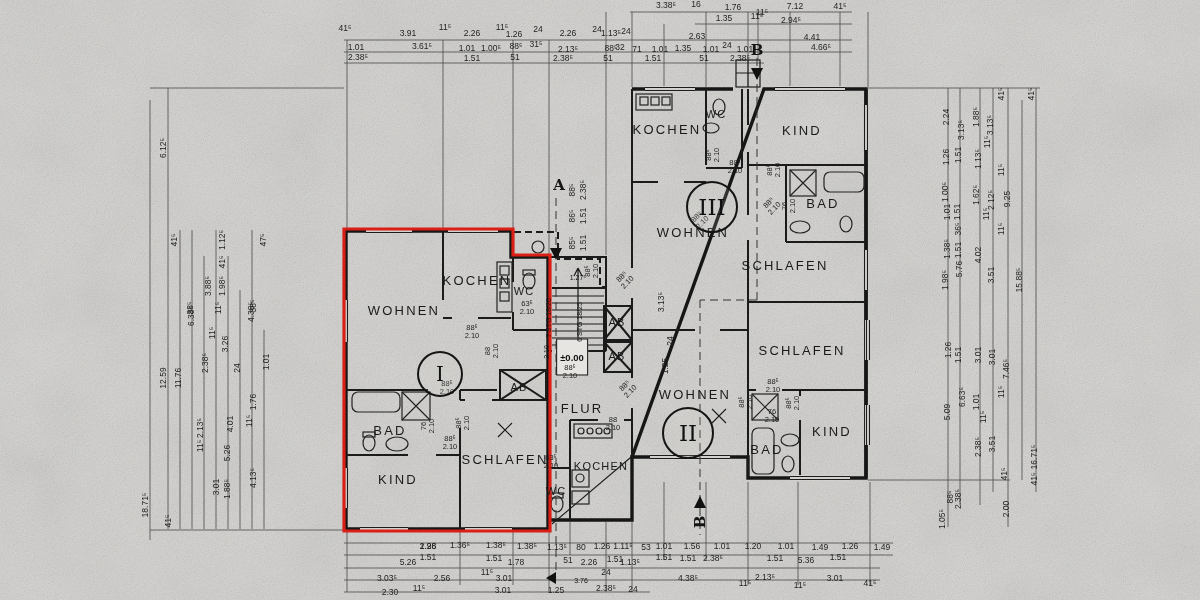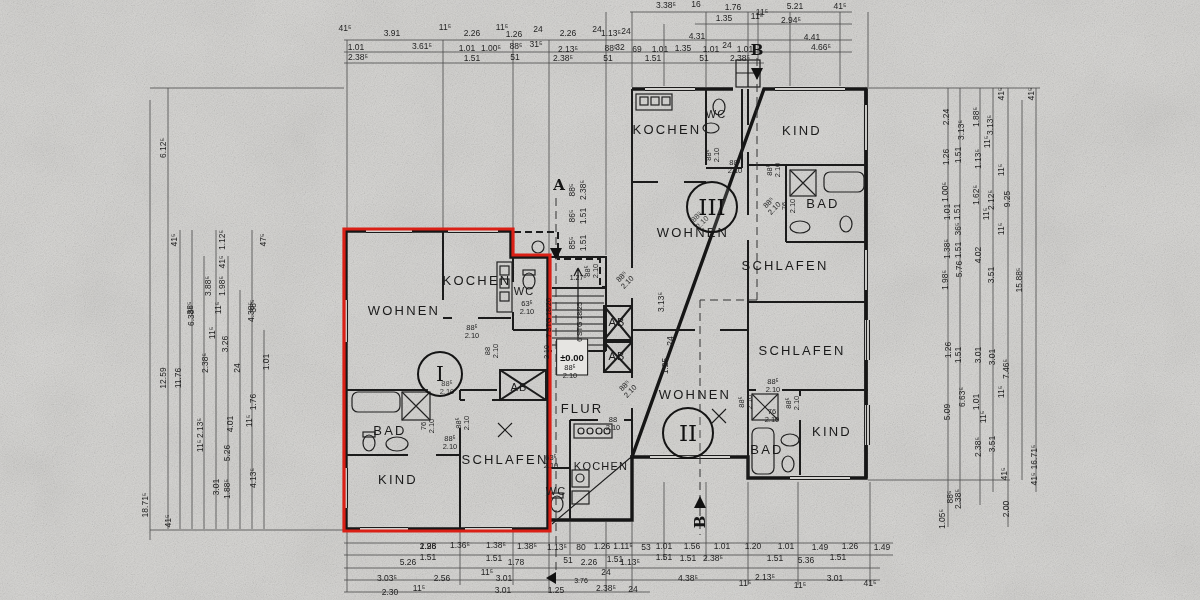--- a/index.html
+++ b/index.html
@@ -196,21 +196,21 @@
       <div class="lbl room" style="left: 832px; top: 431px; transform: translate(-50%, -50%);">KIND</div>
       <div class="lbl room" style="left: 767px; top: 449px; transform: translate(-50%, -50%);">BAD</div>
       <div class="lbl room" style="left: 667px; top: 129px; transform: translate(-50%, -50%);">KOCHEN</div>
       <div class="lbl room sm" style="left: 716px; top: 114px; transform: translate(-50%, -50%);">WC</div>
       <div class="lbl room" style="left: 802px; top: 130px; transform: translate(-50%, -50%);">KIND</div>
       <div class="lbl room" style="left: 823px; top: 203px; transform: translate(-50%, -50%);">BAD</div>
       <div class="lbl room" style="left: 693px; top: 232px; transform: translate(-50%, -50%);">WOHNEN</div>
       <div class="lbl room" style="left: 785px; top: 265px; transform: translate(-50%, -50%);">SCHLAFEN</div>
       <div class="lbl dim" style="left: 345px; top: 28px; transform: translate(-50%, -50%);">41⁵</div>
       <div class="lbl dim" style="left: 358px; top: 57px; transform: translate(-50%, -50%);">2.38⁵</div>
-      <div class="lbl dim" style="left: 392px; top: 33px; transform: translate(-50%, -50%);">3.91</div>
+      <div class="lbl dim" style="left: 408px; top: 33px; transform: translate(-50%, -50%);">3.91</div>
       <div class="lbl dim" style="left: 445px; top: 27px; transform: translate(-50%, -50%);">11⁵</div>
       <div class="lbl dim" style="left: 472px; top: 33px; transform: translate(-50%, -50%);">2.26</div>
       <div class="lbl dim" style="left: 502px; top: 27px; transform: translate(-50%, -50%);">11⁵</div>
       <div class="lbl dim" style="left: 514px; top: 34px; transform: translate(-50%, -50%);">1.26</div>
       <div class="lbl dim" style="left: 538px; top: 29px; transform: translate(-50%, -50%);">24</div>
       <div class="lbl dim" style="left: 568px; top: 33px; transform: translate(-50%, -50%);">2.26</div>
       <div class="lbl dim" style="left: 597px; top: 29px; transform: translate(-50%, -50%);">24</div>
       <div class="lbl dim" style="left: 611px; top: 33px; transform: translate(-50%, -50%);">1.13⁵</div>
       <div class="lbl dim" style="left: 626px; top: 31px; transform: translate(-50%, -50%);">24</div>
       <div class="lbl dim" style="left: 356px; top: 47px; transform: translate(-50%, -50%);">1.01</div>
@@ -226,33 +226,33 @@
       <div class="lbl dim" style="left: 515px; top: 57px; transform: translate(-50%, -50%);">51</div>
       <div class="lbl dim" style="left: 563px; top: 58px; transform: translate(-50%, -50%);">2.38⁵</div>
       <div class="lbl dim" style="left: 608px; top: 58px; transform: translate(-50%, -50%);">51</div>
       <div class="lbl dim" style="left: 653px; top: 58px; transform: translate(-50%, -50%);">1.51</div>
       <div class="lbl dim" style="left: 704px; top: 58px; transform: translate(-50%, -50%);">51</div>
       <div class="lbl dim" style="left: 740px; top: 58px; transform: translate(-50%, -50%);">2.38⁵</div>
       <div class="lbl dim" style="left: 666px; top: 5px; transform: translate(-50%, -50%);">3.38⁵</div>
       <div class="lbl dim" style="left: 696px; top: 4px; transform: translate(-50%, -50%);">16</div>
       <div class="lbl dim" style="left: 733px; top: 7px; transform: translate(-50%, -50%);">1.76</div>
       <div class="lbl dim" style="left: 762px; top: 12px; transform: translate(-50%, -50%);">11⁵</div>
-      <div class="lbl dim" style="left: 795px; top: 6px; transform: translate(-50%, -50%);">5.21</div>
+      <div class="lbl dim" style="left: 795px; top: 6px; transform: translate(-50%, -50%);">7.12</div>
       <div class="lbl dim" style="left: 840px; top: 6px; transform: translate(-50%, -50%);">41⁵</div>
       <div class="lbl dim" style="left: 724px; top: 18px; transform: translate(-50%, -50%);">1.35</div>
       <div class="lbl dim" style="left: 757px; top: 16px; transform: translate(-50%, -50%);">11⁵</div>
       <div class="lbl dim" style="left: 791px; top: 20px; transform: translate(-50%, -50%);">2.94⁵</div>
-      <div class="lbl dim" style="left: 637px; top: 49px; transform: translate(-50%, -50%);">69</div>
+      <div class="lbl dim" style="left: 637px; top: 49px; transform: translate(-50%, -50%);">71</div>
       <div class="lbl dim" style="left: 660px; top: 49px; transform: translate(-50%, -50%);">1.01</div>
       <div class="lbl dim" style="left: 683px; top: 48px; transform: translate(-50%, -50%);">1.35</div>
       <div class="lbl dim" style="left: 711px; top: 49px; transform: translate(-50%, -50%);">1.01</div>
       <div class="lbl dim" style="left: 727px; top: 45px; transform: translate(-50%, -50%);">24</div>
       <div class="lbl dim" style="left: 745px; top: 49px; transform: translate(-50%, -50%);">1.01</div>
       <div class="lbl dim" style="left: 821px; top: 47px; transform: translate(-50%, -50%);">4.66⁵</div>
-      <div class="lbl dim" style="left: 697px; top: 36px; transform: translate(-50%, -50%);">4.31</div>
+      <div class="lbl dim" style="left: 697px; top: 36px; transform: translate(-50%, -50%);">2.63</div>
       <div class="lbl dim" style="left: 812px; top: 37px; transform: translate(-50%, -50%);">4.41</div>
       <div class="lbl dim" style="left: 163px; top: 148px; transform: translate(-50%, -50%) rotate(-90deg);">6.12⁵</div>
       <div class="lbl dim" style="left: 174px; top: 240px; transform: translate(-50%, -50%) rotate(-90deg);">41⁵</div>
       <div class="lbl dim" style="left: 222px; top: 240px; transform: translate(-50%, -50%) rotate(-90deg);">1.12⁵</div>
       <div class="lbl dim" style="left: 222px; top: 262px; transform: translate(-50%, -50%) rotate(-90deg);">41⁵</div>
       <div class="lbl dim" style="left: 263px; top: 240px; transform: translate(-50%, -50%) rotate(-90deg);">47⁵</div>
       <div class="lbl dim" style="left: 208px; top: 286px; transform: translate(-50%, -50%) rotate(-90deg);">3.88⁵</div>
       <div class="lbl dim" style="left: 222px; top: 286px; transform: translate(-50%, -50%) rotate(-90deg);">1.98⁵</div>
       <div class="lbl dim" style="left: 190px; top: 308px; transform: translate(-50%, -50%) rotate(-90deg);">38⁵</div>
       <div class="lbl dim" style="left: 218px; top: 308px; transform: translate(-50%, -50%) rotate(-90deg);">11⁵</div>

